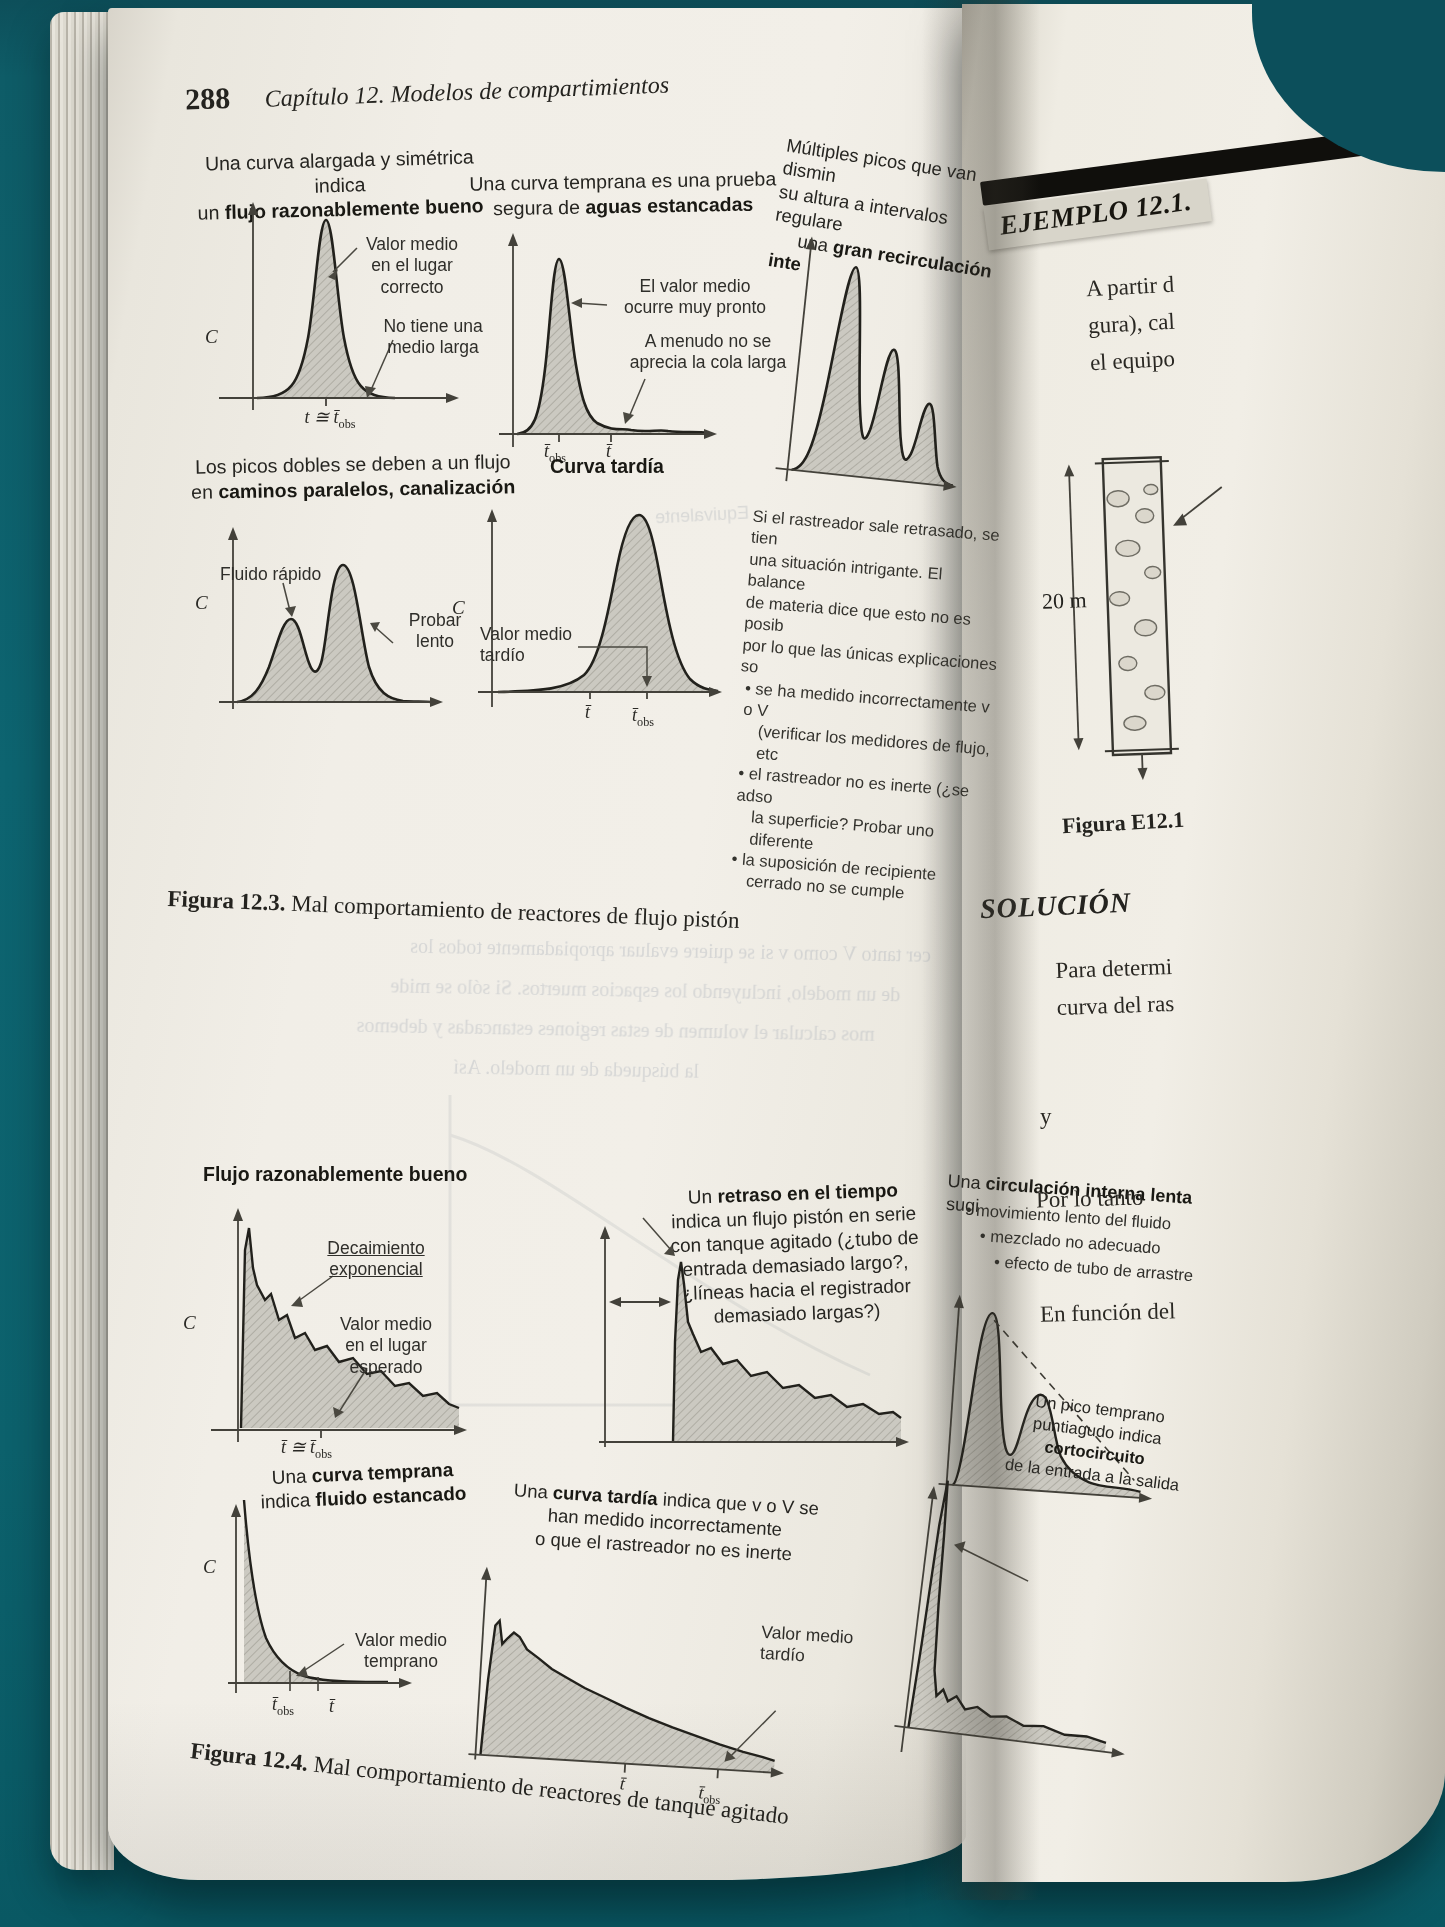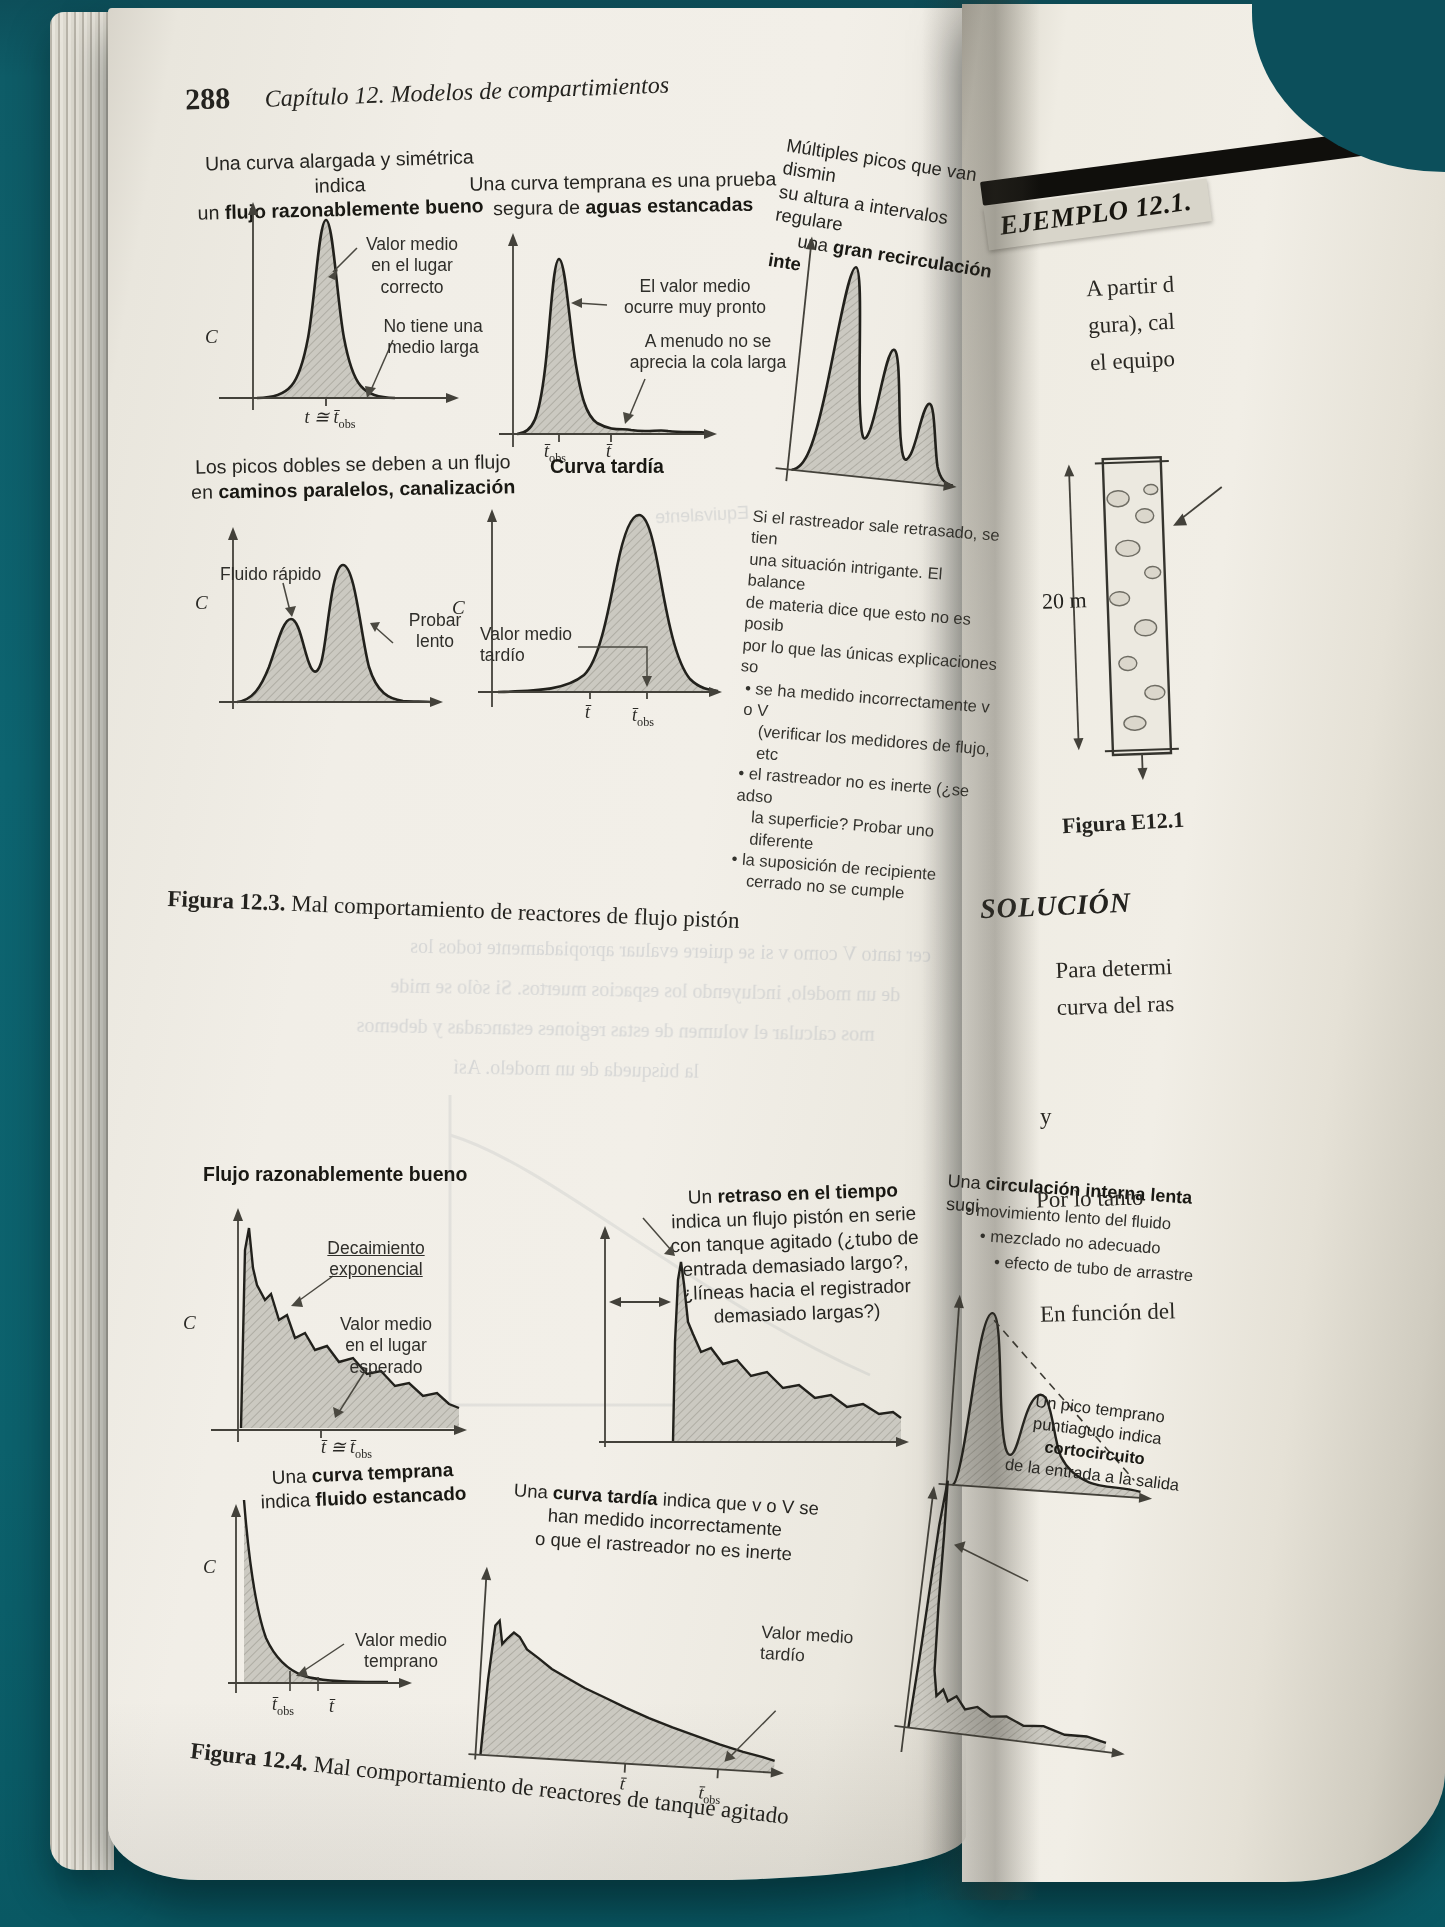--- a/index.html
+++ b/index.html
@@ -241,21 +241,21 @@
       <line x1="150" y1="86" x2="114" y2="112" stroke="#4a4840" stroke-width="1.5"></line>
       <polygon points="108,116 117,106 120,117" fill="#4a4840"></polygon>
       <line x1="184" y1="178" x2="156" y2="222" stroke="#4a4840" stroke-width="1.5"></line>
       <polygon points="152,228 150,217 161,222" fill="#4a4840"></polygon>
     </svg>
     <div class="lbl pre abs" style="left:118px;top:76px;width:150px;text-align:center;text-decoration:underline;">Decaimiento
 exponencial</div>
     <div class="lbl pre abs" style="left:138px;top:152px;width:130px;text-align:center;">Valor medio
 en el lugar
 esperado</div>
-    <div class="tlab abs" style="left:98px;top:274px;margin-left:40px;">
+    <div class="tlab abs" style="left:98px;top:274px;">
       <span>t̄ ≅ t̄</span><sub>obs</sub>
     </div>
   </div>
 
   <div class="panel" style="left:585px;top:1182px;width:390px;height:310px;">
     <div class="cap ctr abs" style="left:45px;top:0;width:330px;font-size:19px;transform:rotate(-2deg);">
       <span>Un </span><b>retraso en el tiempo</b><br>
       <span>indica un flujo pistón en serie</span><br>
       <span>con tanque agitado (¿tubo de</span><br>
       <span>entrada demasiado largo?,</span><br>

